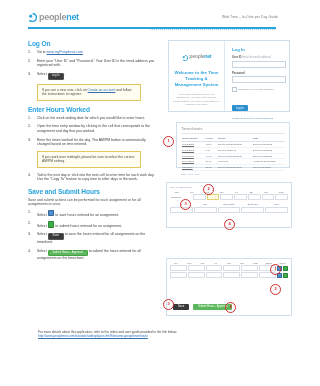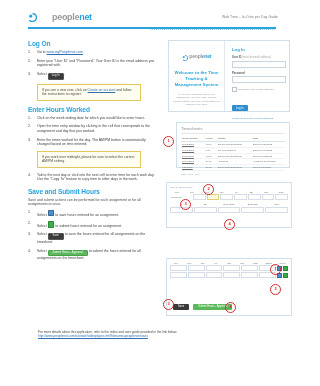--- a/index.html
+++ b/index.html
@@ -5,21 +5,21 @@
   html,body{margin:0;padding:0;}
   body{
     width:298px;height:386px;background:#ffffff;
     font-family:"Liberation Sans",sans-serif;
     color:#444;overflow:hidden;position:relative;
   }
   .page{position:relative;width:298px;height:386px;}
 
   
   .header{position:absolute;left:0;top:0;width:298px;height:32px;}
-  .logo{position:absolute;left:28px;top:13px;display:flex;align-items:center;gap:15px;}
+  .logo{position:absolute;left:28px;top:13px;display:flex;align-items:center;gap:2px;}
   .logo-mark{width:9px;height:9px;position:relative;}
   .logo-mark svg{display:block;}
   .logo-txt{font-size:9px;font-weight:bold;letter-spacing:-.3px;line-height:9px;}
   .logo-people{color:#9a9a9a;}
   .logo-net{color:#2ba3dd;}
   .header-title{
     position:absolute;right:20px;top:15px;font-size:3.4px;color:#7b7b7b;
     letter-spacing:.1px;white-space:nowrap;
   }
   .rule{position:absolute;left:28px;top:27px;width:248px;height:1.6px;background:#2ba3dd;}

